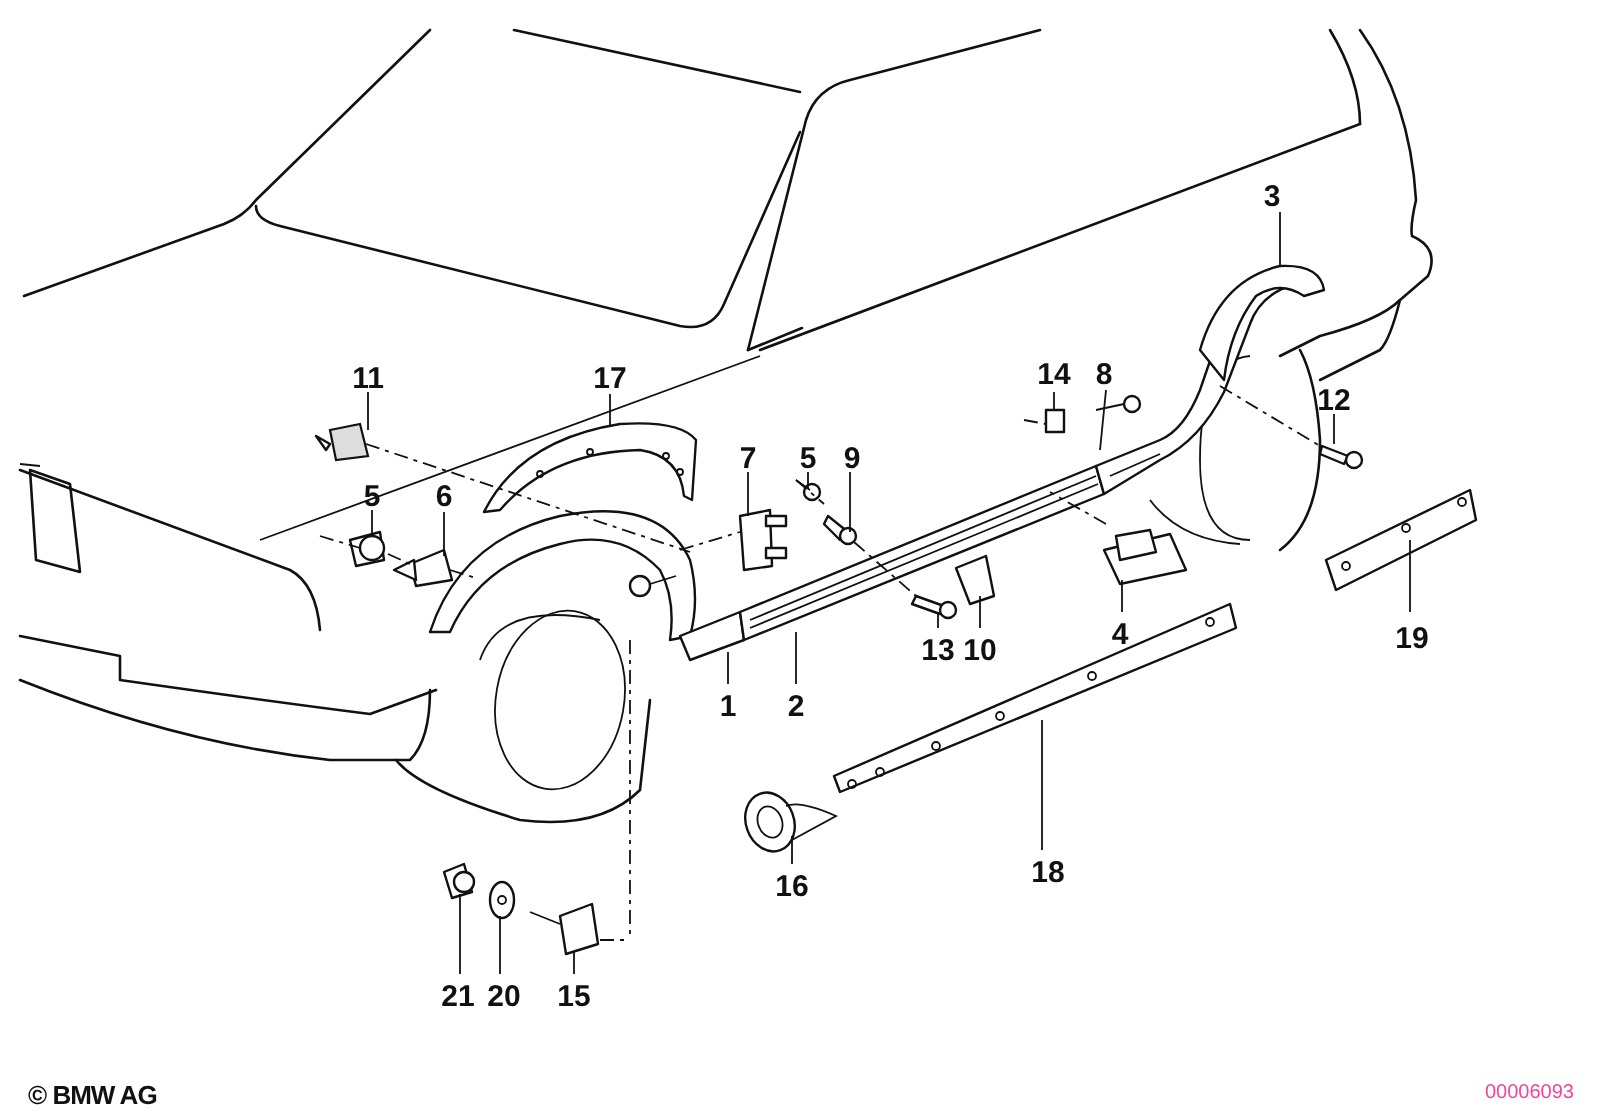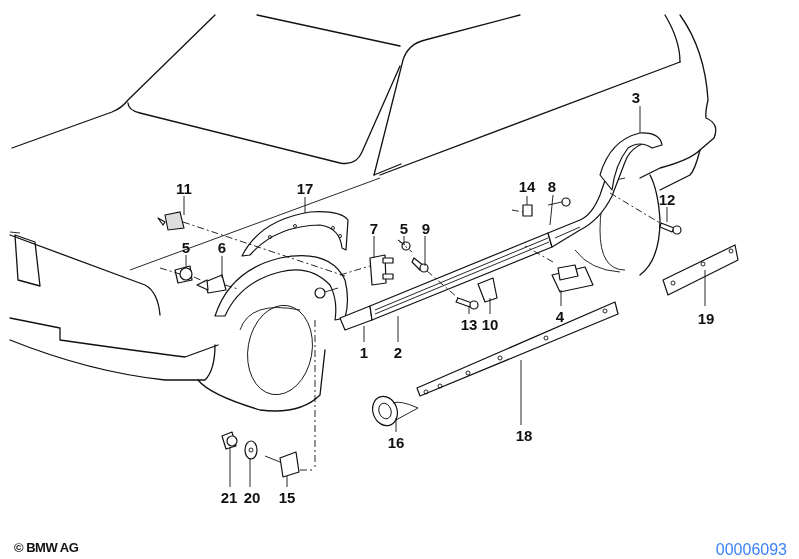--- a/index.html
+++ b/index.html
@@ -5,21 +5,21 @@
   html,body{margin:0;padding:0;background:#fff;}
   body{width:799px;height:559px;overflow:hidden;position:relative;font-family:"Liberation Sans",sans-serif;}
   #diagram{position:absolute;left:0;top:0;width:799px;height:559px;}
   .ln{fill:none;stroke:#111;stroke-width:1.3;stroke-linejoin:round;stroke-linecap:round;}
   .thin{fill:none;stroke:#111;stroke-width:0.9;}
   .dash{fill:none;stroke:#111;stroke-width:0.9;stroke-dasharray:7 3 2 3;}
   .part{fill:#fff;stroke:#111;stroke-width:1.2;stroke-linejoin:round;}
   .partg{fill:#ddd;stroke:#111;stroke-width:1.1;}
   .lbl{font-family:"Liberation Sans",sans-serif;font-weight:bold;font-size:15px;fill:#111;text-anchor:middle;}
   .footer-left{position:absolute;left:14px;top:540px;font-size:13px;font-weight:bold;color:#111;letter-spacing:-0.5px;}
-  .footer-right{position:absolute;right:12px;top:541px;font-size:16px;color:#3b82f6;}
+  .footer-right{position:absolute;right:12px;top:541px;font-size:10px;color:#ec4899;}
 </style>
 </head>
 <body>
 
 <svg id="diagram" viewBox="0 0 799 559" xmlns="http://www.w3.org/2000/svg">
 
   <g>
 
     <path class="ln" d="M12,148 L112,112 Q122,108 128,100 L215,15"></path>
 

